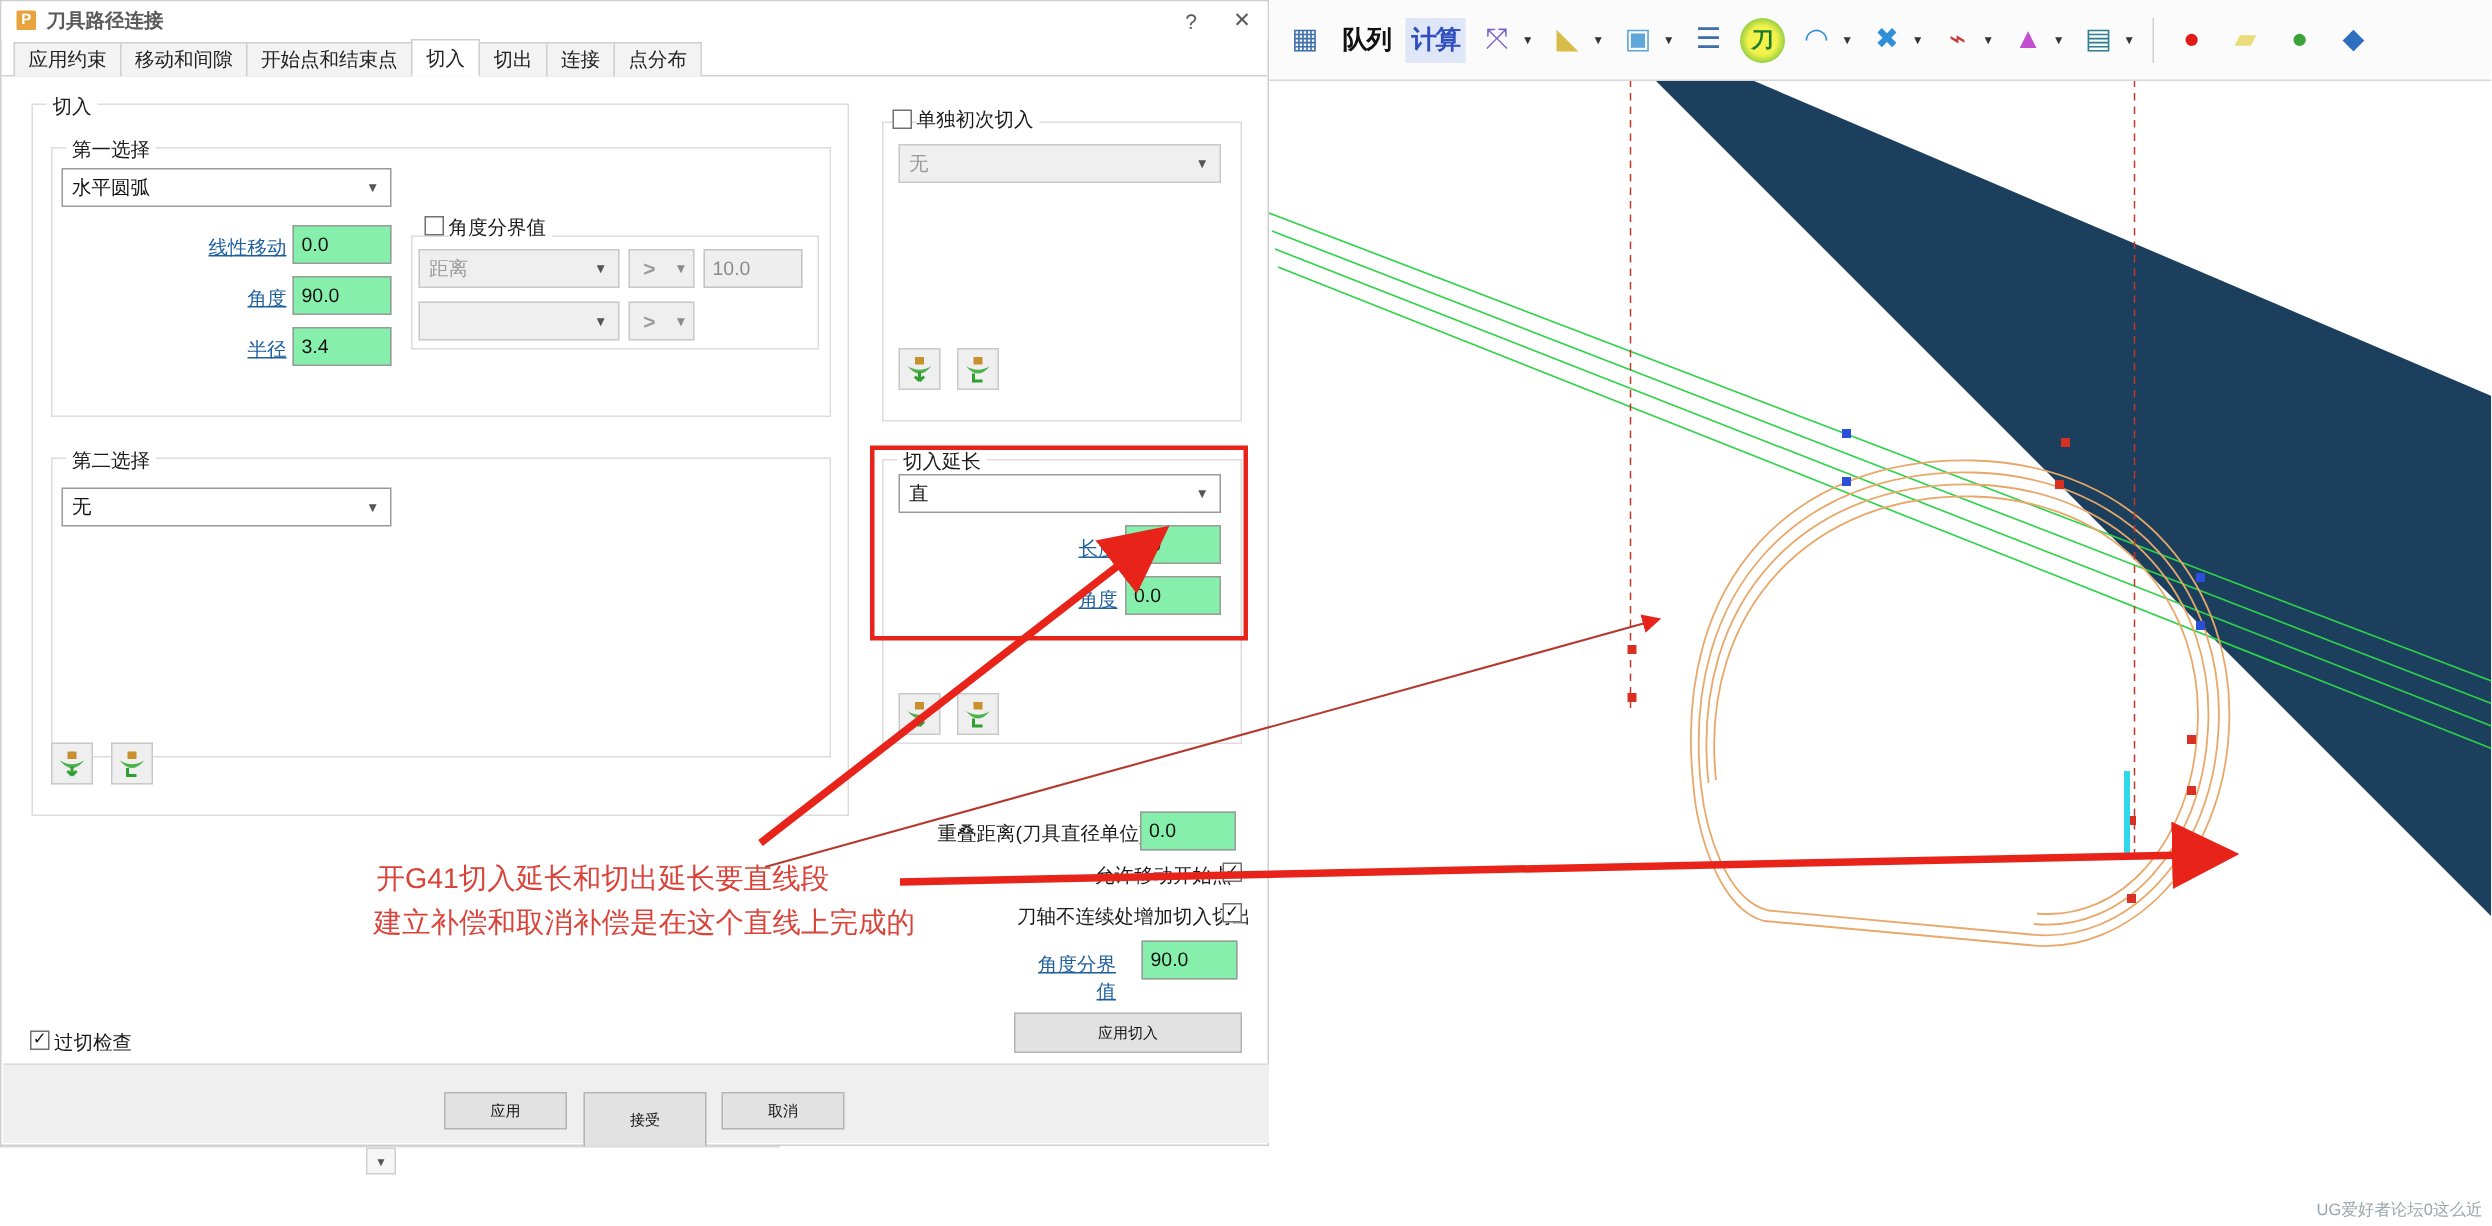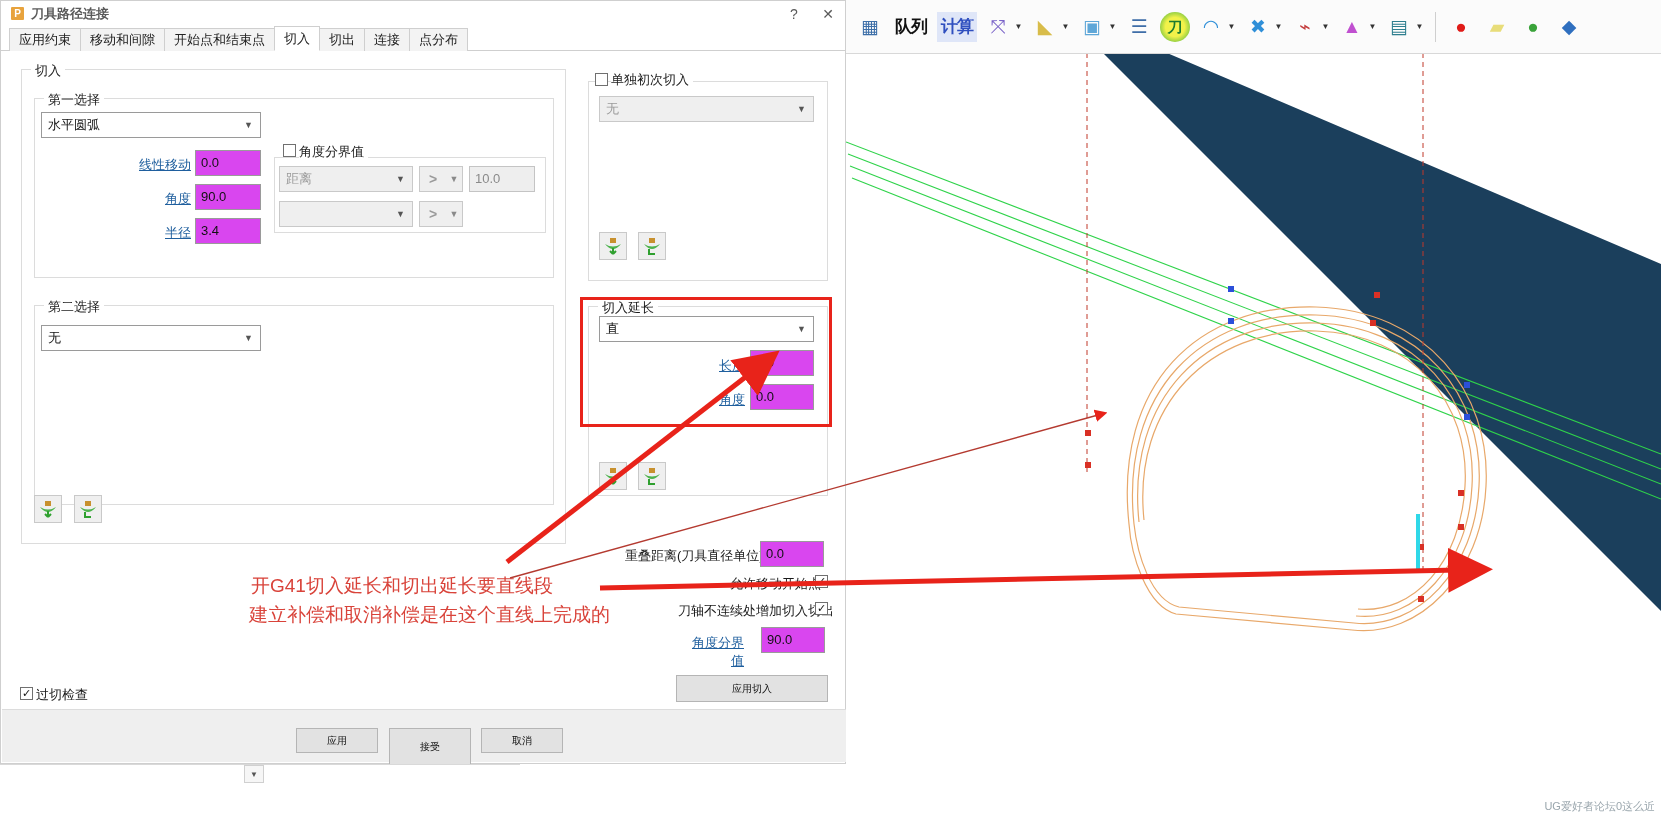--- a/index.html
+++ b/index.html
@@ -27,21 +27,21 @@
   #title-btns{margin-left:auto;display:flex;}
   .tbtn{width:34px;height:25px;display:flex;align-items:center;justify-content:center;color:#5a5a5a;font-size:14px;}
   
   #tabs{display:flex;align-items:flex-end;height:24px;padding-left:8px;border-bottom:1px solid #cfcfcf;box-sizing:content-box;}
   .tab{height:22px;line-height:22px;padding:0 9px;border:1px solid #cfcfcf;border-bottom:none;background:#f3f3f3;font-size:13px;margin-right:-1px;position:relative;top:1px;color:#222;}
   .tab.active{background:#ffffff;height:23px;line-height:23px;z-index:3;border-bottom:1px solid #ffffff;}
   
   .grp{position:absolute;border:1px solid #dcdcdc;box-sizing:border-box;}
   .grp > .grp-label{position:absolute;top:-8px;left:9px;background:#ffffff;padding:0 4px;font-size:13px;color:#1a1a1a;}
   
-  .fld{position:absolute;box-sizing:border-box;border:1px solid #9a9a9a;background:#d946ef;height:26px;line-height:24px;padding:0 5px;font-size:13px;color:#111;}
+  .fld{position:absolute;box-sizing:border-box;border:1px solid #9a9a9a;background:#86efac;height:26px;line-height:24px;padding:0 5px;font-size:13px;color:#111;}
   .fld.dis{background:#eeeeee;border-color:#c4c4c4;color:#8a8a8a;}
   .sel{position:absolute;box-sizing:border-box;border:1px solid #9a9a9a;background:#ffffff;height:26px;font-size:13px;color:#111;display:flex;align-items:center;padding-left:6px;}
   .sel.dis{background:#efefef;border-color:#c9c9c9;color:#9a9a9a;}
   .sel .cv{margin-left:auto;margin-right:7px;color:#555;font-size:9px;}
   .lnk{position:absolute;color:#1f5f9e;text-decoration:underline;font-size:13px;text-align:right;}
   .lbl{position:absolute;font-size:13px;color:#1a1a1a;}
   .cb{position:absolute;width:13px;height:13px;border:1px solid #707070;background:#fff;box-sizing:border-box;display:flex;align-items:center;justify-content:center;font-size:11px;color:#111;line-height:1;}
   .iconbtn{position:absolute;width:28px;height:28px;border:1px solid #c9c9c9;background:#efefef;box-sizing:border-box;display:flex;align-items:center;justify-content:center;}
   .gt{position:absolute;box-sizing:border-box;height:26px;background:#efefef;border:1px solid #c9c9c9;display:flex;align-items:center;}
   .gt .g{flex:1;text-align:center;color:#9a9a9a;font-weight:bold;font-size:14px;}

